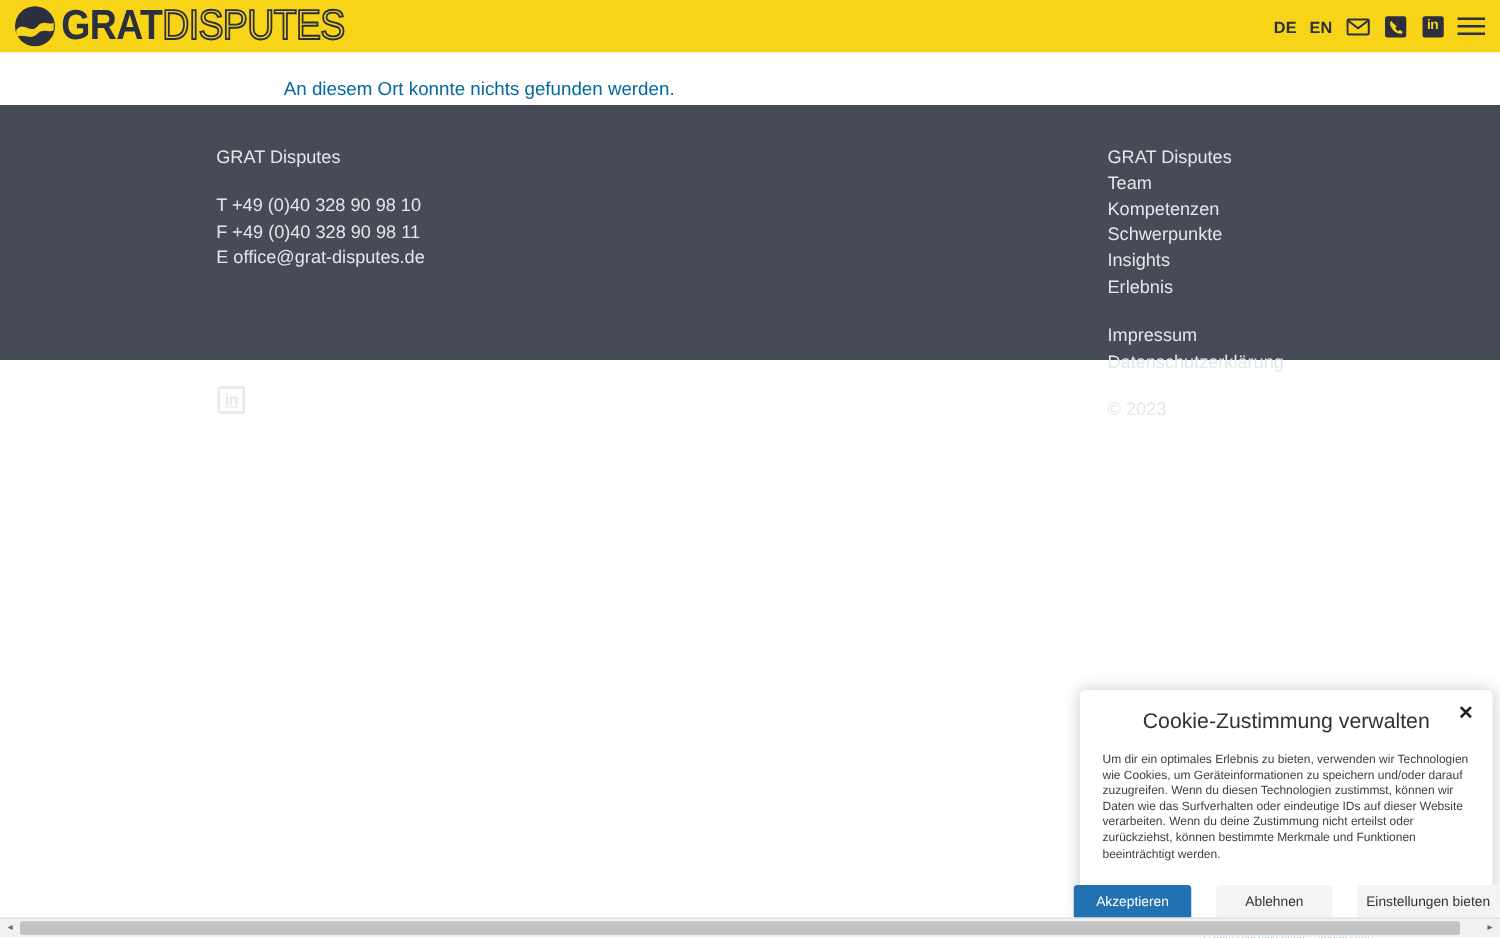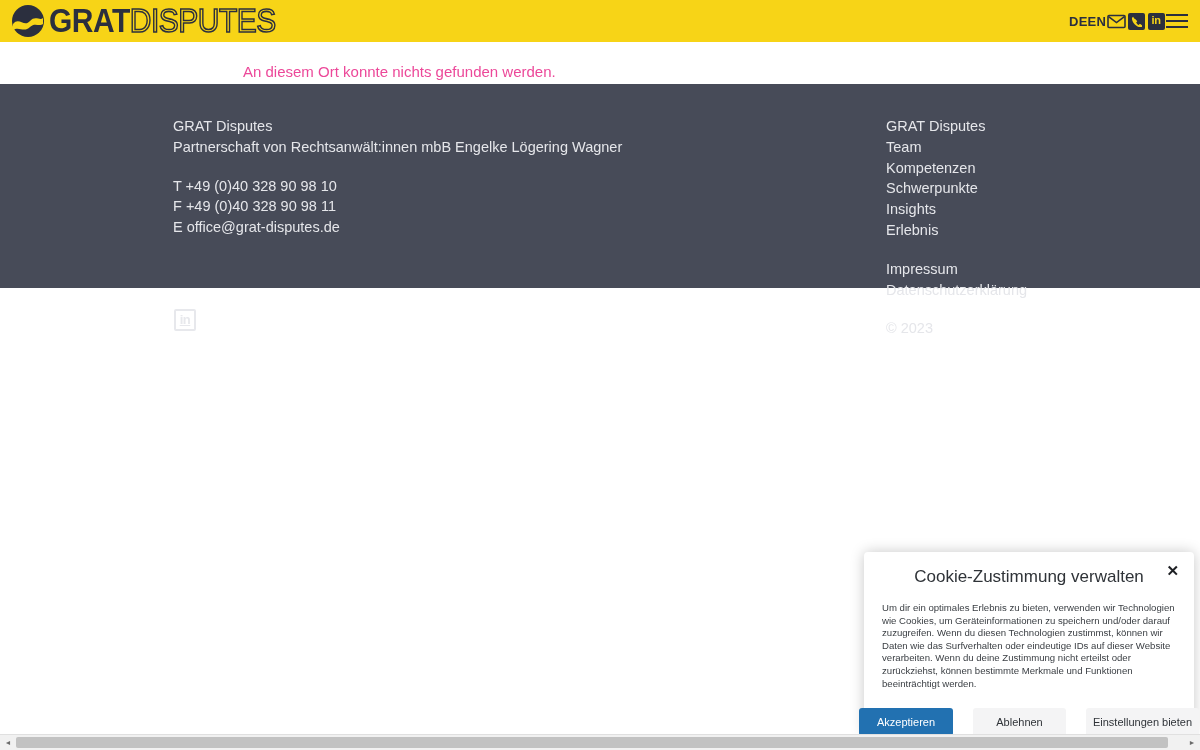--- a/index.html
+++ b/index.html
@@ -61,20 +61,21 @@
   }
   .logo-text .word-b {
     color: #f7d417;
     -webkit-text-stroke: 1.4px #2b2f3e;
     font-weight: 400;
   }
 
   .header-right {
     display: flex;
     align-items: center;
+    gap: 10px;
     height: 40px;
   }
   .lang-link {
     font-size: 13px;
     font-weight: bold;
     color: #2b2f3e;
     text-decoration: none;
     letter-spacing: 0.2px;
   }
 
@@ -125,24 +126,24 @@
   
   .main-area {
     position: absolute;
     top: 42px; left: 0;
     width: 1200px;
     height: 42px;
     background: #ffffff;
   }
   .not-found-text {
     position: absolute;
-    left: 243px;
+    left: 227px;
     top: 6px;
     font-size: 15px;
-    color: #ec4899;
+    color: #0369a1;
     white-space: nowrap;
   }
 
   
   .site-footer {
     position: absolute;
     top: 84px; left: 0;
     width: 1200px;
     height: 204px;
     background: #474b58;
@@ -362,21 +363,20 @@
   <main class="main-area">
     <p class="not-found-text">An diesem Ort konnte nichts gefunden werden.</p>
   </main>
 
   <footer class="site-footer">
 
     <div class="footer-col-left">
 
       <div class="fblock">
         <span class="fline">GRAT Disputes</span>
-        <span class="fline">Partnerschaft von Rechtsanwält:innen mbB Engelke Lögering Wagner</span>
       </div>
 
       <div class="fblock">
       </div>
 
       <div class="fblock">
         <span class="fline">T +49 (0)40 328 90 98 10</span>
         <span class="fline">F +49 (0)40 328 90 98 11</span>
         <span class="fline spaced-e">E   office@grat-disputes.de</span>
       </div>

